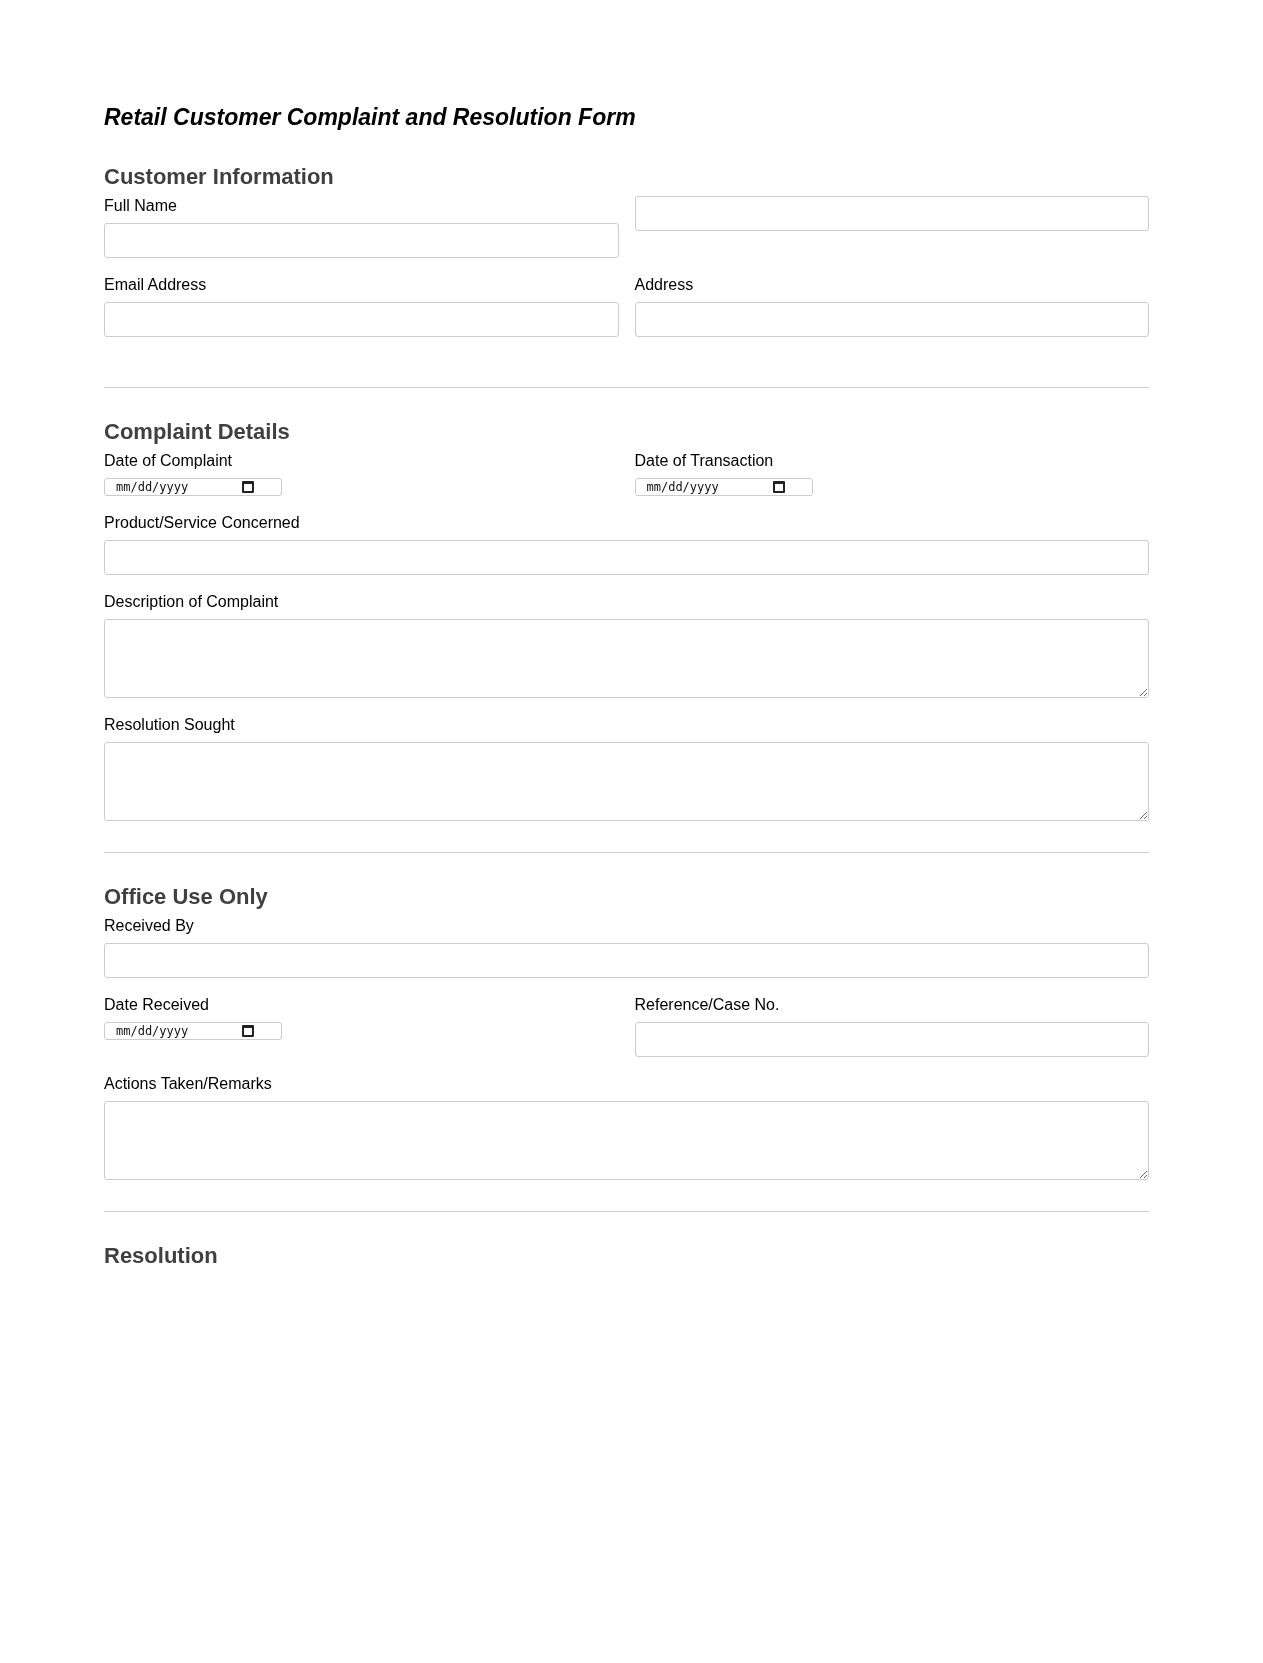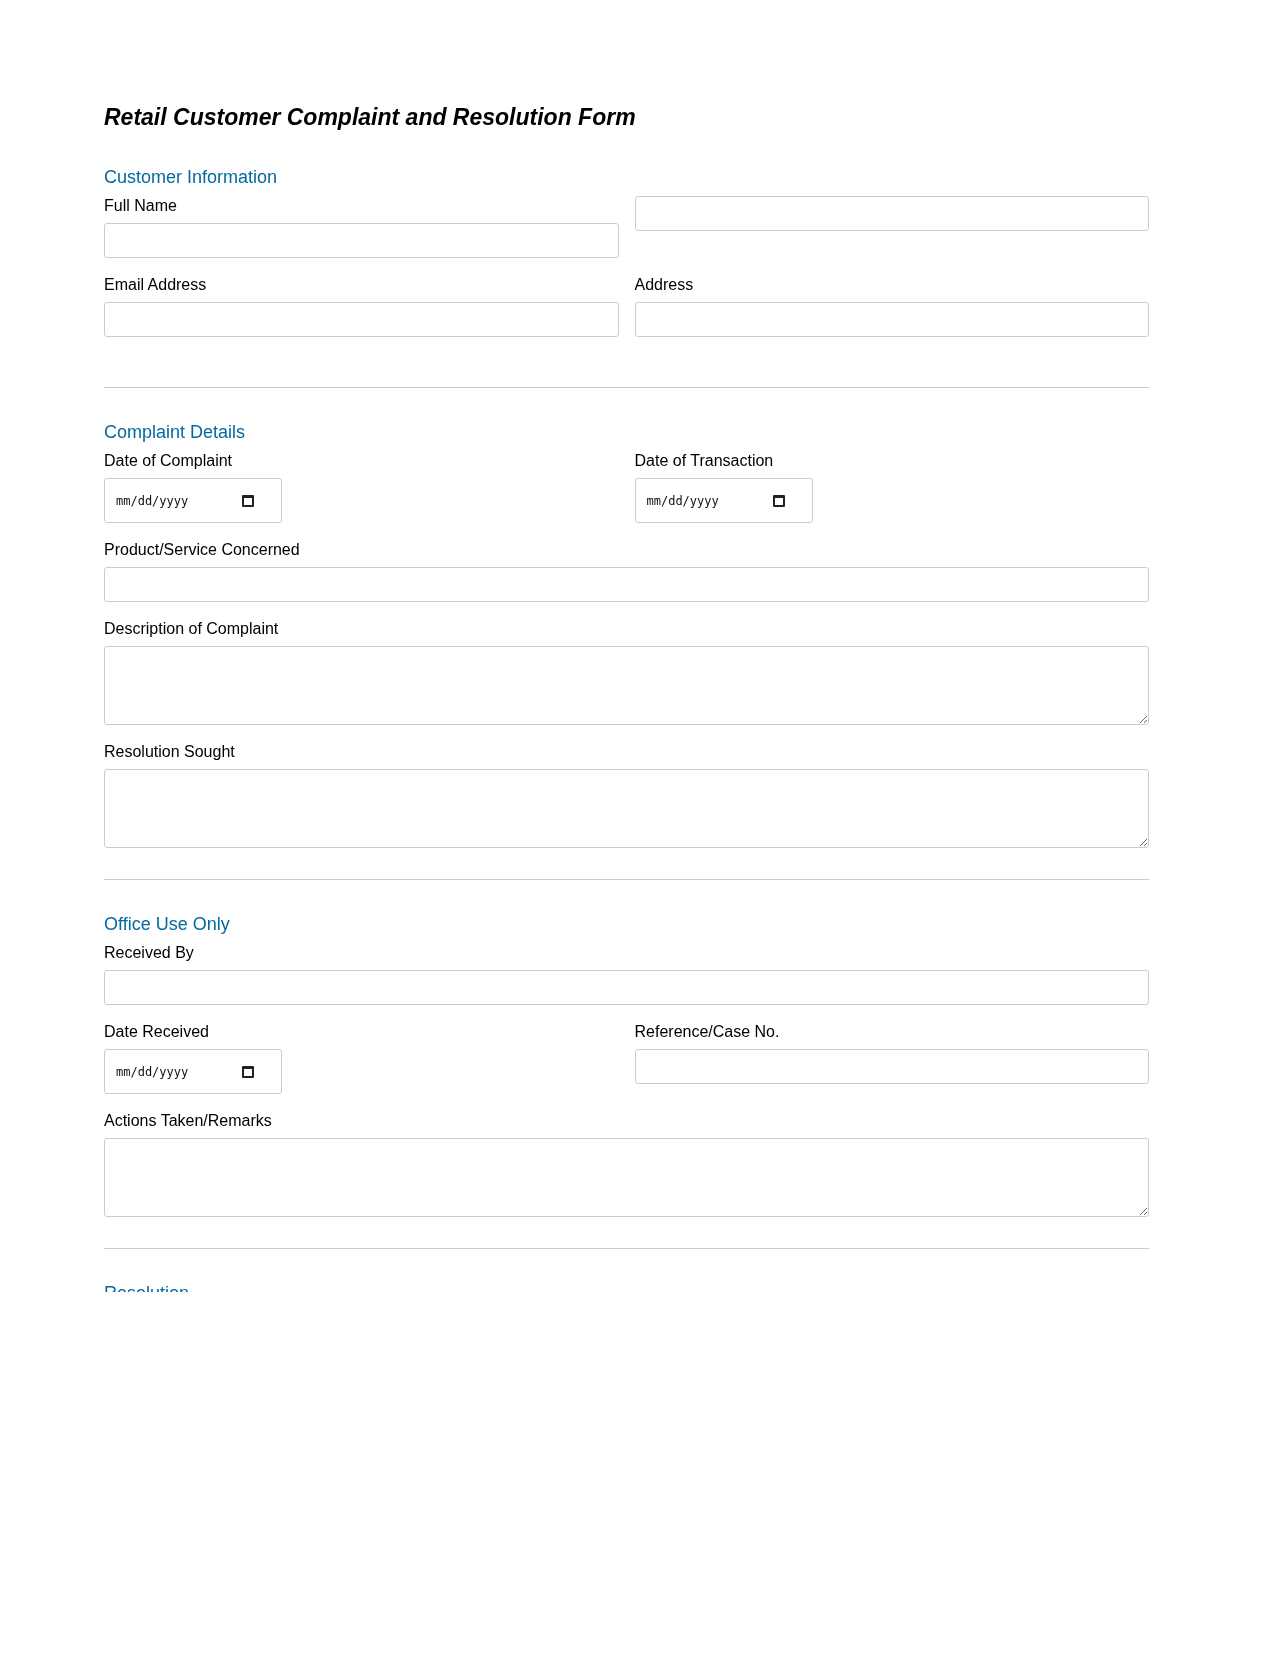--- a/index.html
+++ b/index.html
@@ -22,25 +22,25 @@
     }
     h1.title {
       font-size: 23px;
       font-weight: bold;
       margin: 0 0 30px 0;
       line-height: 38px;
       color: #000;
       font-style: italic;
     }
     .section-title {
-      font-size: 18px;
-      font-weight: normal;
+      font-size: 22px;
+      font-weight: bold;
       margin: 0 0 8px 0;
       line-height: 22px;
-      color: #0369a1;
+      color: #404040;
     }
     .row {
       display: flex;
       gap: 16px;
     }
     .col { flex: 1; min-width: 0; }
     .field { margin-bottom: 17px; }
     .field label {
       display: block;
       font-size: 16px;
@@ -65,21 +65,21 @@
       border-radius: 3px;
       background: #fff;
       resize: vertical;
       font-family: "Liberation Sans", sans-serif;
       font-size: 14px;
       padding: 6px 8px;
       display: block;
     }
     .date-input {
       width: 178px;
-      height: 45px;
+      height: 18px;
       border: 1px solid #cccccc;
       border-radius: 3px;
       background: #fff;
       display: flex;
       align-items: center;
       justify-content: space-between;
       padding: 0 27px 0 11px;
       cursor: text;
     }
     .date-text {

